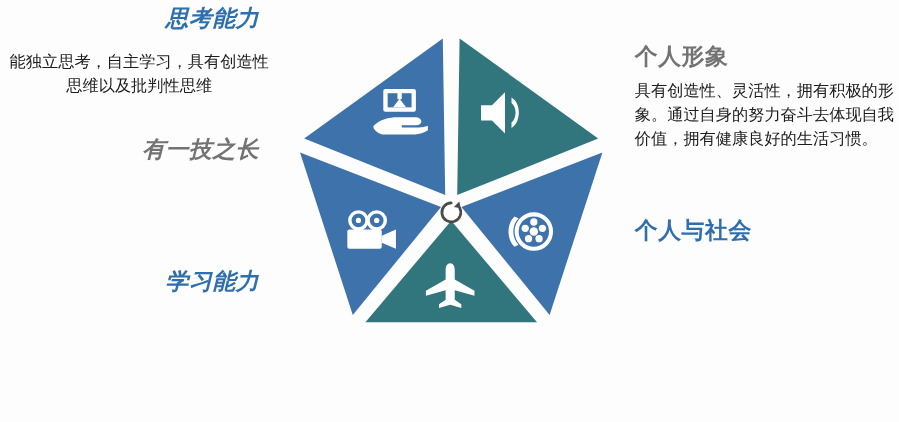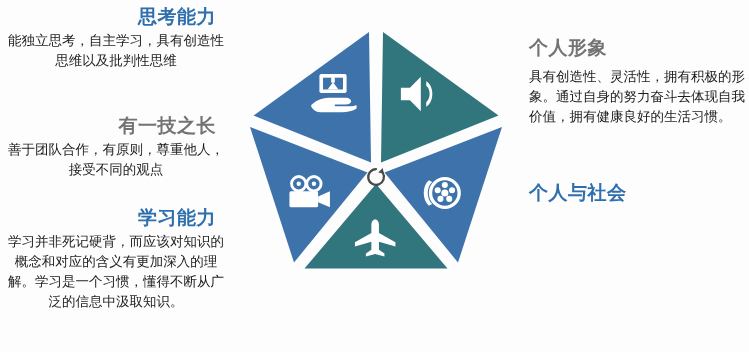--- a/index.html
+++ b/index.html
@@ -21,44 +21,44 @@
 
   .heading{
     font-family:"DejaVu Sans", sans-serif;
     font-weight:bold;
     font-size:19px;
     line-height:24px;
     letter-spacing:0.5px;
     margin:0;
     white-space:nowrap;
   }
-  .col-left .heading{text-align:right;padding-right:16px;}
+  .col-left .heading{text-align:right;padding-right:16px;font-style:italic;}
   .col-right .heading{text-align:left;}
 
   .body{
     font-family:"DejaVu Serif", serif;
     font-size:13.5px;
     line-height:20px;
     color:#1c1c1c;
     margin:0;
   }
   .col-left .body{text-align:center;padding:0 8px;}
   .col-right .body{text-align:left;}
 
   .c-blue{color:#2f6fad;}
   .c-teal{color:#737373;}
 
   
   #b-think  {position:absolute;left:0;  top:4px;   width:232px;}
   #b-comm   {position:absolute;left:0;  top:113px; width:232px;}
-  #b-learn  {position:absolute;left:0;  top:205px; width:232px;}
+  #b-learn  {position:absolute;left:0;  top:223px; width:232px;}
   #b-image  {position:absolute;left:0;  top:35px;  width:220px;}
   #b-society{position:absolute;left:0;  top:180px; width:220px;}
 
-  #b-think .body,#b-comm .body,#b-learn .body{margin-top:2px;}
+  #b-think .body,#b-comm .body,#b-learn .body{margin-top:14px;}
   #b-image .body,#b-society .body{margin-top:7px;}
 
   
   .diagram{
     position:absolute;
     left:247px;top:12px;
     width:258px;height:330px;
   }
   .diagram svg{display:block;width:100%;height:100%;}
 </style>
@@ -69,26 +69,24 @@
 
   <div class="col col-left">
 
     <div class="block" id="b-think">
       <div class="heading c-blue">思考能力</div>
       <div class="body">能独立思考，自主学习，具有创造性思维以及批判性思维</div>
     </div>
 
     <div class="block" id="b-comm">
       <div class="heading c-teal">有一技之长</div>
-      <div class="body">善于团队合作，有原则，尊重他人，接受不同的观点</div>
     </div>
 
     <div class="block" id="b-learn">
       <div class="heading c-blue">学习能力</div>
-      <div class="body">学习并非死记硬背，而应该对知识的概念和对应的含义有更加深入的理解。学习是一个习惯，懂得不断从广泛的信息中汲取知识。</div>
     </div>
 
   </div>
 
   <div class="diagram">
     <svg viewBox="0 0 258 330" xmlns="http://www.w3.org/2000/svg">
       <defs>
 
         <symbol id="ic-laptop" viewBox="0 0 64 64">
           <rect x="17" y="10" width="30" height="21" rx="2" fill="#ffffff"></rect>

